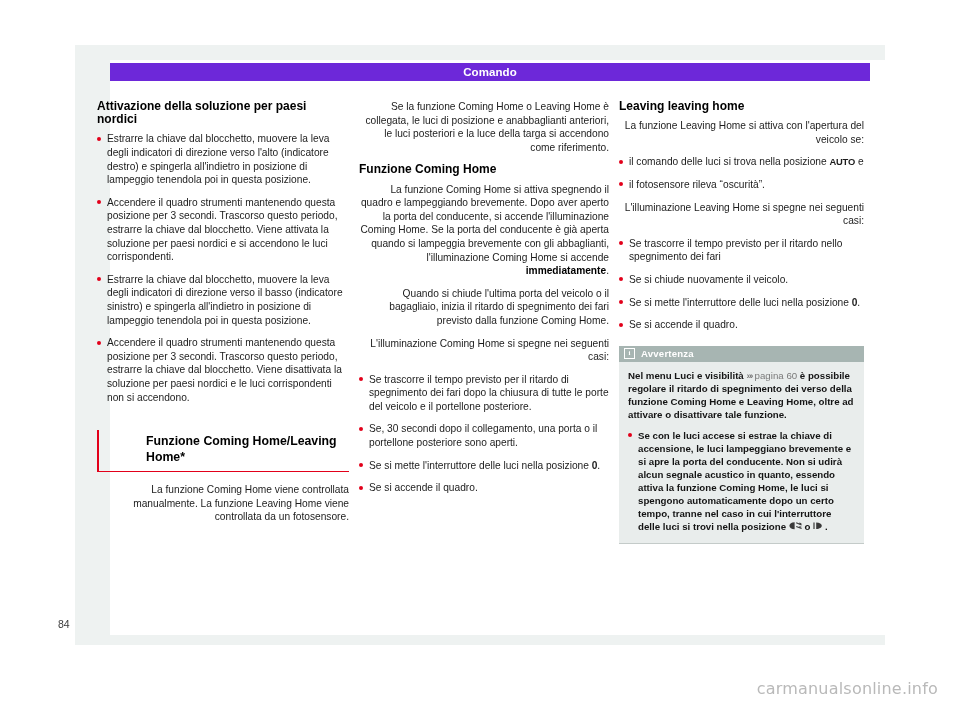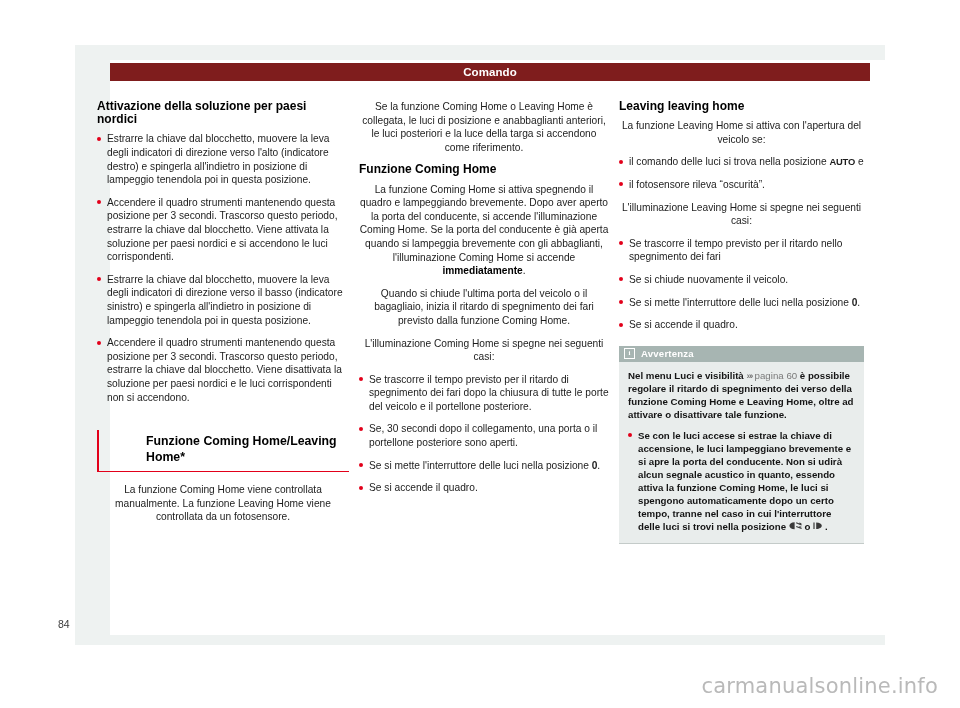--- a/index.html
+++ b/index.html
@@ -33,21 +33,21 @@
     background: #ffffff;
   }
 
   
   #header-bar {
     position: absolute;
     left: 110px;
     top: 63px;
     width: 760px;
     height: 18px;
-    background: #7f1d1d;
+    background: #6d28d9;
   }
   #header-title {
     color: #ffffff;
     font-size: 11.5px;
     font-weight: bold;
     text-align: center;
     line-height: 18px;
     letter-spacing: .1px;
   }
 
@@ -69,21 +69,21 @@
     line-height: 13.6px;
     color: #1c1c1c;
   }
   #col1 { left: 97px;  width: 252px; }
   #col2 { left: 359px; width: 250px; }
   #col3 { left: 619px; width: 245px; }
 
   
   p.body {
     margin: 0 0 9px 0;
-    text-align: center;
+    text-align: right;
   }
   h3.sub {
     margin: 0 0 6px 0;
     font-size: 12px;
     font-weight: bold;
     line-height: 13.2px;
     color: #000000;
   }
   h3.sub.gap { margin-top: 9px; }
 
@@ -187,21 +187,21 @@
     display: inline-block;
     vertical-align: -1px;
     color: #3a3a3a;
   }
 
   
   #watermark {
     position: absolute;
     right: 22px;
     bottom: 10px;
-    font-size: 21px;
+    font-size: 16px;
     color: #b9b9b9;
     font-family: "DejaVu Sans", sans-serif;
     letter-spacing: .2px;
   }
 </style>
 </head>
 <body>
 
 <div id="page-shell"></div>
 <div id="page-sheet"></div>

